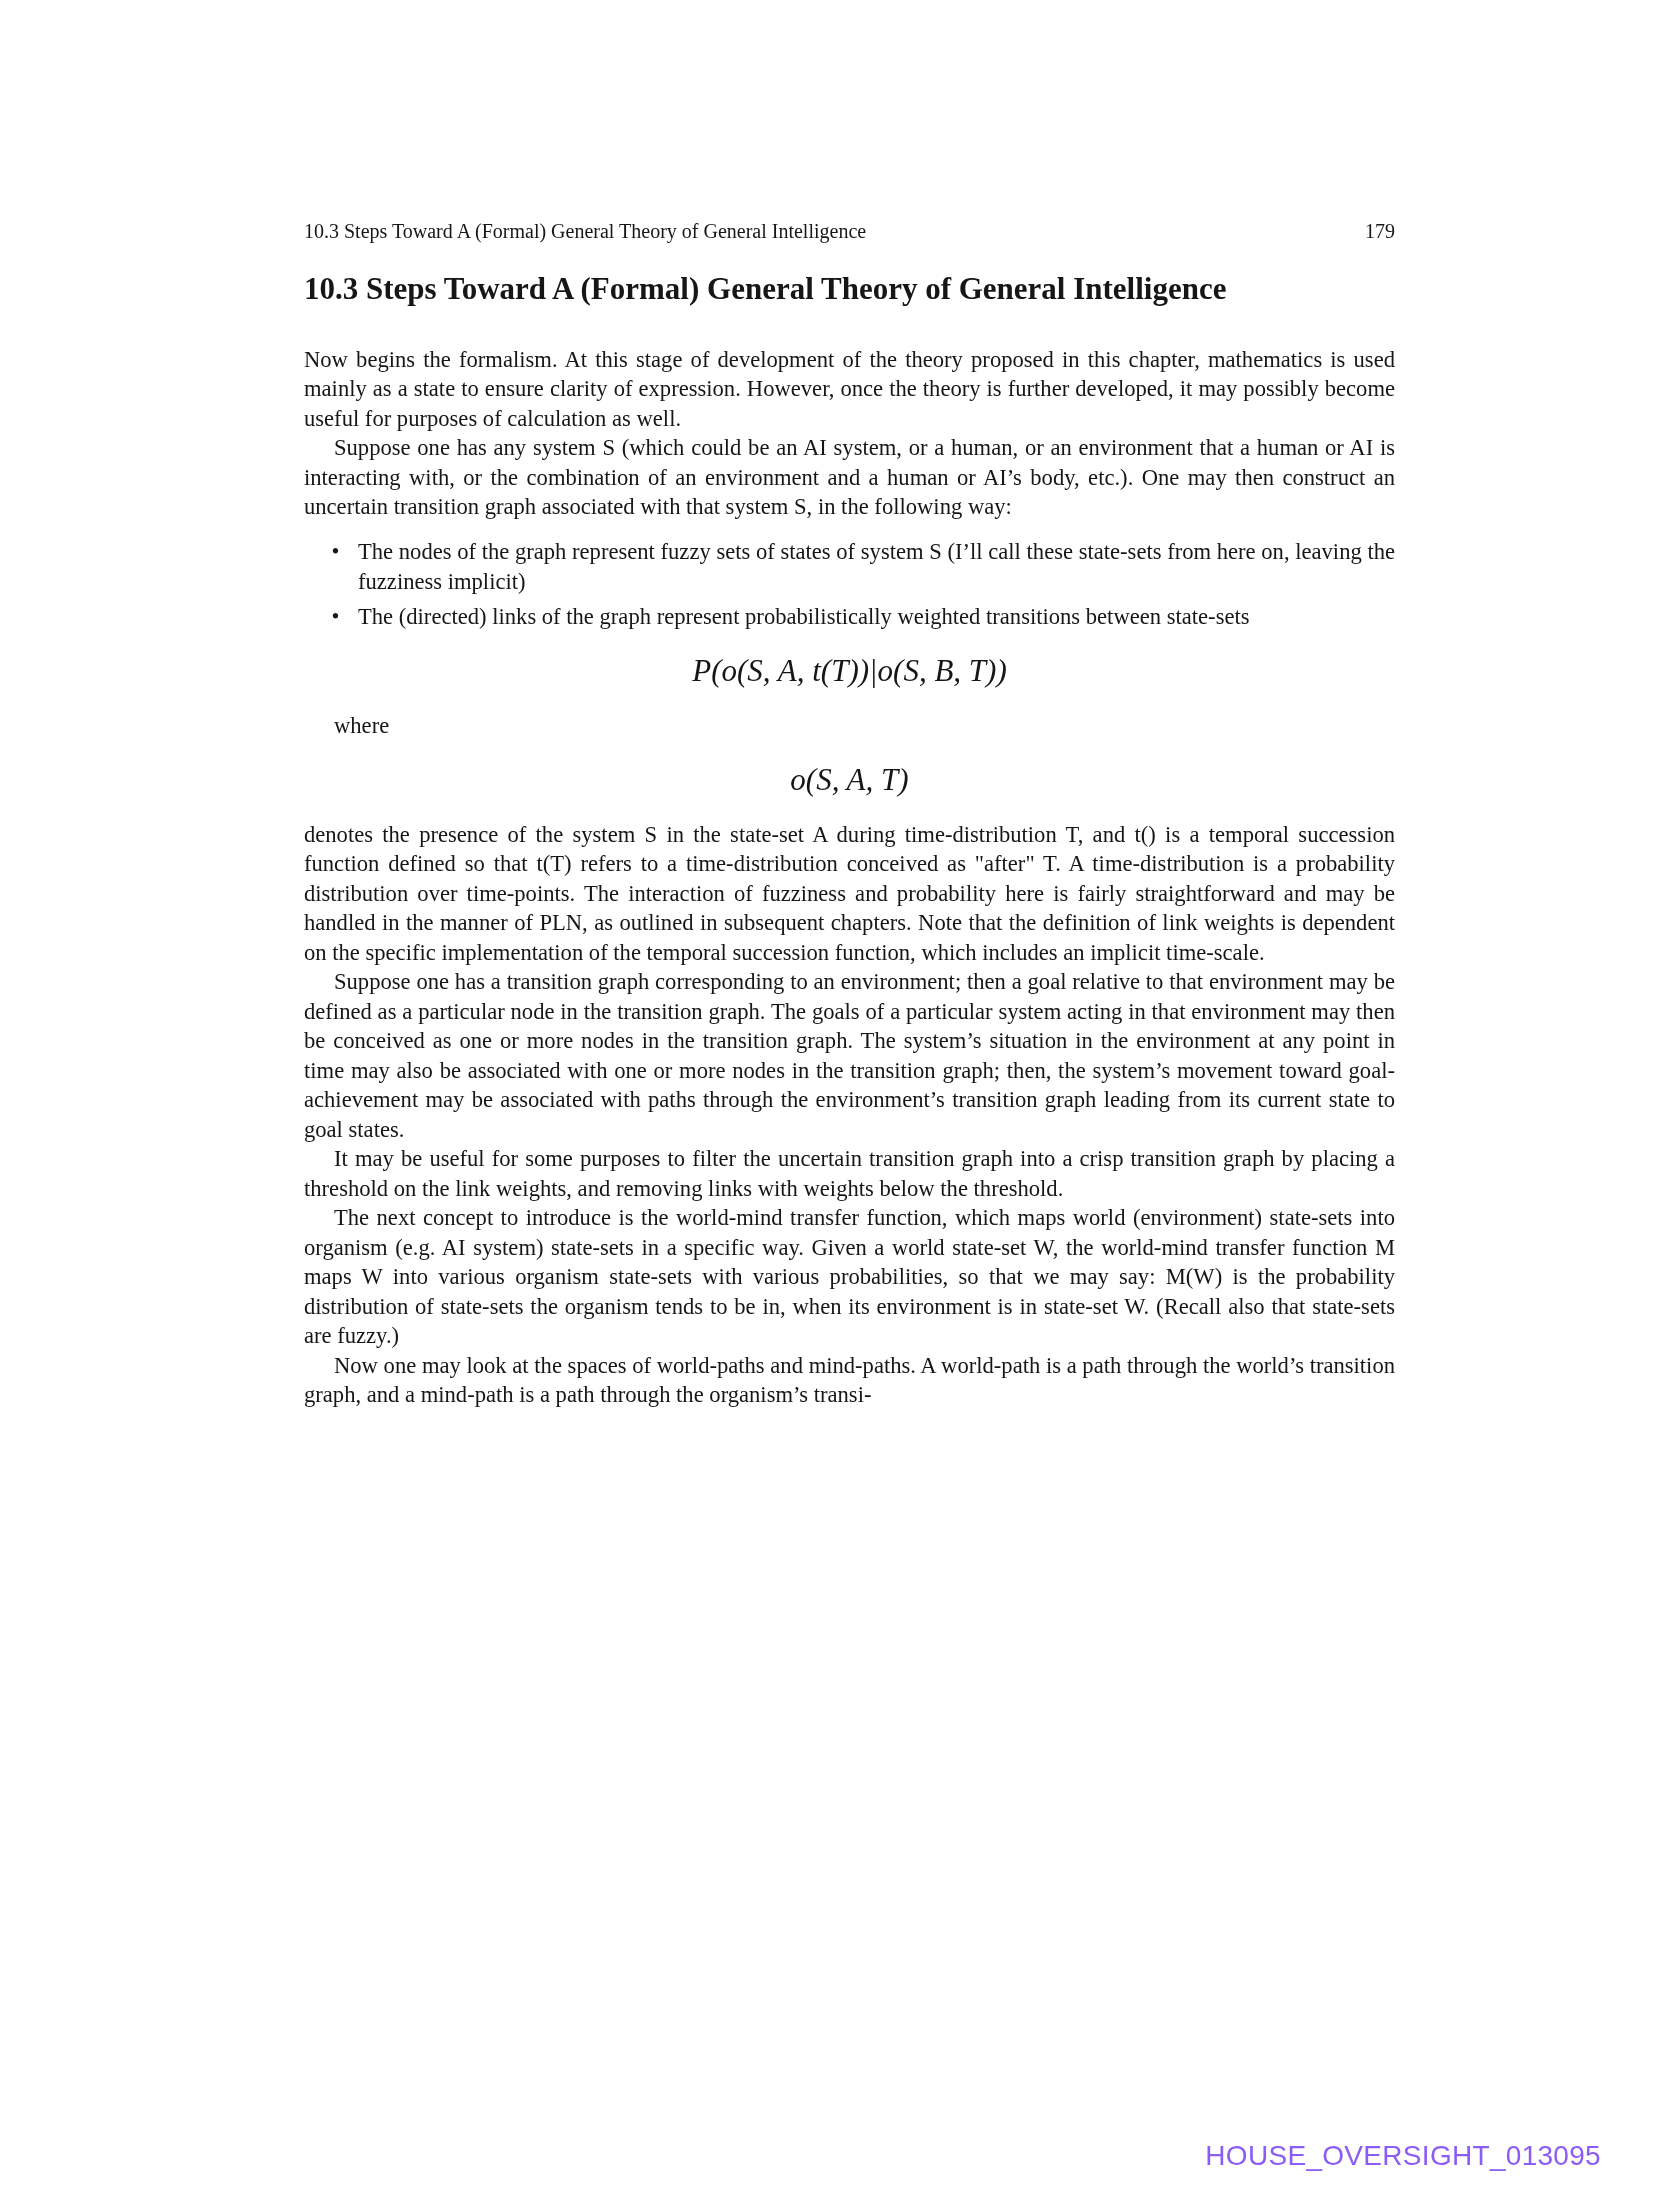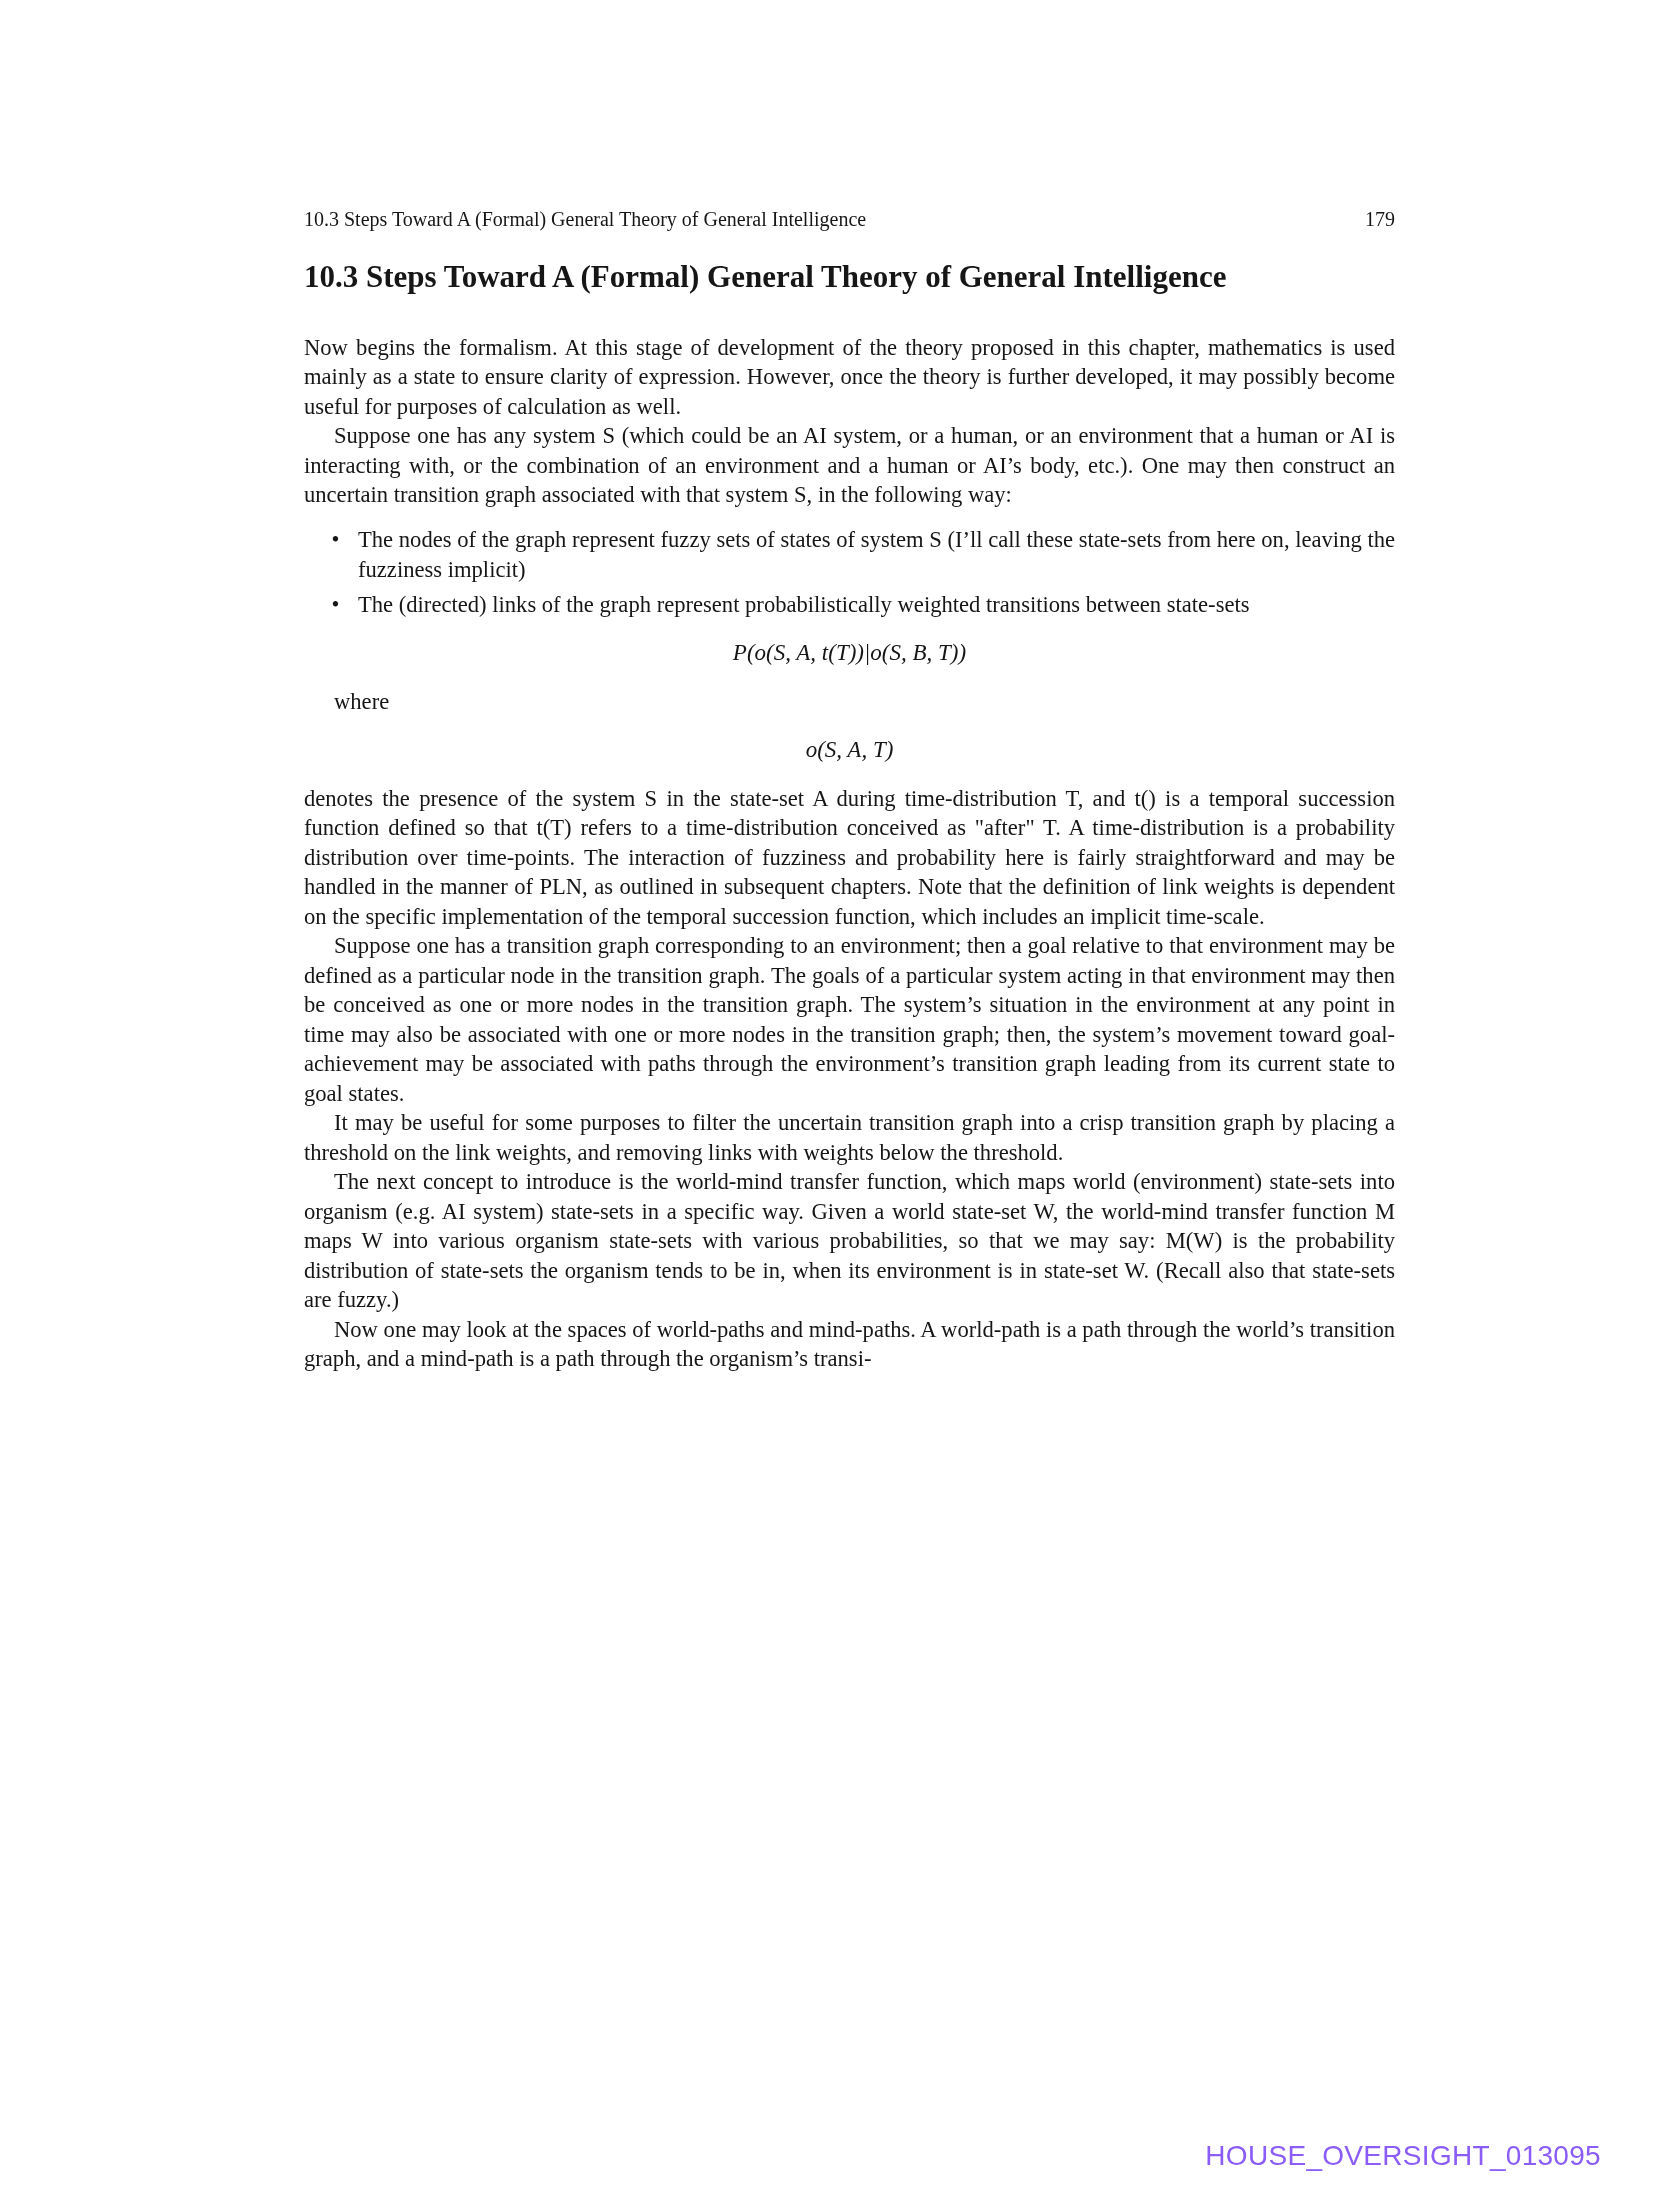--- a/index.html
+++ b/index.html
@@ -9,21 +9,21 @@
     height: 2205px;
     background: #ffffff;
     position: relative;
     font-family: "Liberation Serif", "DejaVu Serif", serif;
     color: #161616;
     overflow: hidden;
   }
   .content {
     position: absolute;
     left: 304px;
-    top: 208px;
+    top: 220px;
     width: 1091px;
   }
   .running-head {
     display: flex;
     justify-content: space-between;
     align-items: baseline;
     font-size: 20px;
     line-height: 23.6px;
   }
   .section-title {
@@ -49,23 +49,23 @@
     margin-bottom: 5.2px;
   }
   .bullet-marker {
     position: absolute;
     left: 27.5px;
     top: 0;
   }
   .formula {
     text-align: center;
     font-style: italic;
-    font-size: 23px;
+    font-size: 31px;
     line-height: 29.5px;
-    margin: 19px 0;
+    margin: 25px 0;
   }
   .watermark {
     position: absolute;
     right: 68px;
     bottom: 33px;
     font-family: "Liberation Sans", "DejaVu Sans", sans-serif;
     font-size: 28px;
     color: #8b5cf6;
     letter-spacing: 0.3px;
   }

